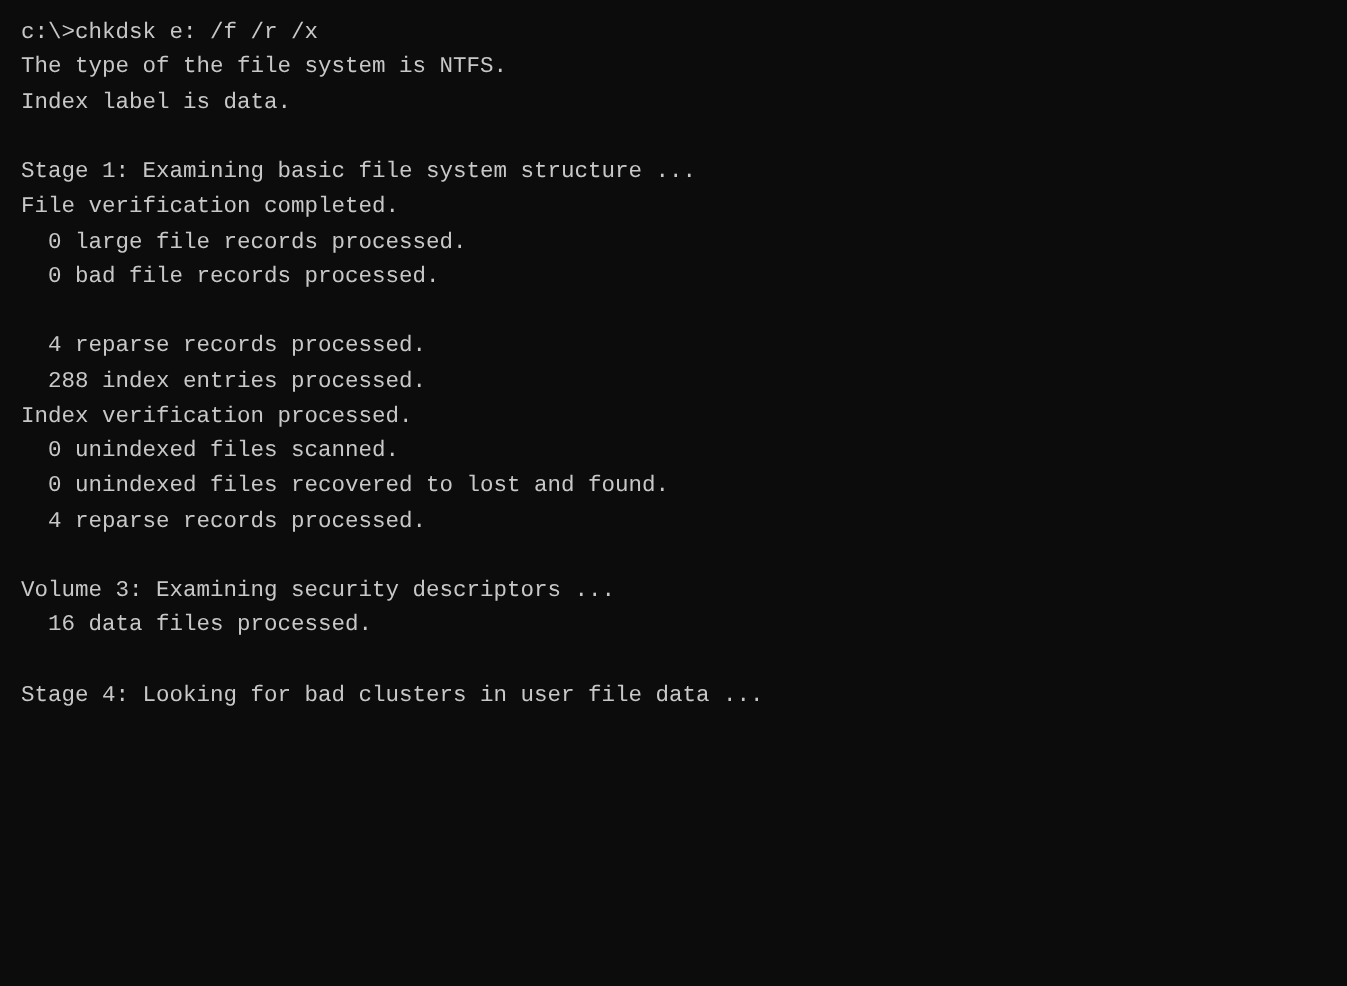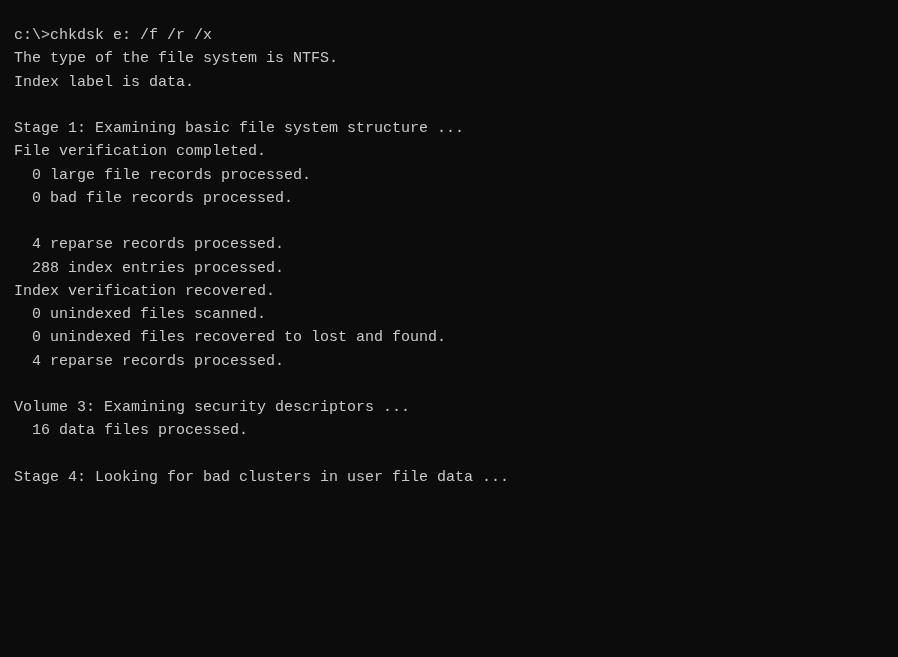--- a/index.html
+++ b/index.html
@@ -15,21 +15,21 @@
       color: #c8c8c8;
       width: 898px;
       height: 657px;
       overflow: hidden;
       display: flex;
       align-items: stretch;
     }
 
     .terminal {
       background-color: #0c0c0c;
-      padding: 24px 14px;
+      padding: 10px 14px;
       width: 100%;
       height: 100%;
       overflow: hidden;
     }
 
     .line {
       white-space: pre;
       line-height: 1.55;
       color: #c8c8c8;
     }
@@ -42,21 +42,21 @@
     <div class="line">The type of the file system is NTFS.</div>
     <div class="line">Index label is data.</div>
     <div class="line">&nbsp;</div>
     <div class="line">Stage 1: Examining basic file system structure ...</div>
     <div class="line">File verification completed.</div>
     <div class="line">  0 large file records processed.</div>
     <div class="line">  0 bad file records processed.</div>
     <div class="line">&nbsp;</div>
     <div class="line">  4 reparse records processed.</div>
     <div class="line">  288 index entries processed.</div>
-    <div class="line">Index verification recovered.</div>
+    <div class="line">Index verification processed.</div>
     <div class="line">  0 unindexed files scanned.</div>
     <div class="line">  0 unindexed files recovered to lost and found.</div>
     <div class="line">  4 reparse records processed.</div>
     <div class="line">&nbsp;</div>
     <div class="line">Volume 3: Examining security descriptors ...</div>
     <div class="line">  16 data files processed.</div>
     <div class="line">&nbsp;</div>
     <div class="line">Stage 4: Looking for bad clusters in user file data ...</div>
   </div>
 

